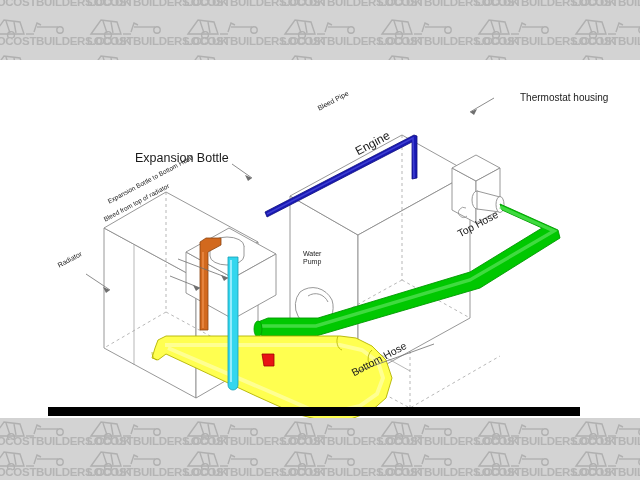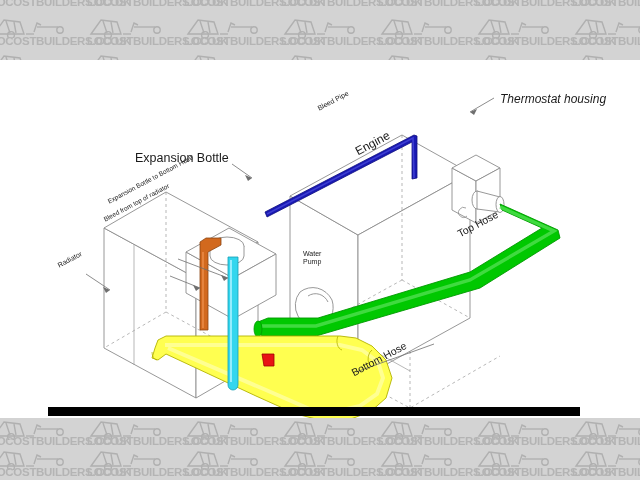--- a/index.html
+++ b/index.html
@@ -329,21 +329,21 @@
         <path d="M228 218 L221 215 L224 221 Z"></path>
         <path d="M200 228 L193 225 L196 231 Z"></path>
       </g>
 
     </svg>
 
     <div class="lbl" style="left:135px; top:91px; font-size:12.5px;">Expansion Bottle</div>
 
     <div class="lbl" style="left:356px; top:85px; font-size:12px; transform:rotate(-28deg);">Engine</div>
 
-    <div class="lbl" style="left:500px; top:32px; font-size:12px;font-style:italic;">Thermostat housing</div>
+    <div class="lbl" style="left:520px; top:32px; font-size:10px;">Thermostat housing</div>
 
     <div class="lbl" style="left:58px; top:202px; font-size:7px; transform:rotate(-28deg);">Radiator</div>
 
     <div class="lbl" style="left:303px; top:190px; font-size:7px;">Water</div>
     <div class="lbl" style="left:303px; top:198px; font-size:7px;">Pump</div>
 
     <div class="lbl" style="left:318px; top:45px; font-size:7px; transform:rotate(-28deg);">Bleed Pipe</div>
 
     <div class="lbl" style="left:458px; top:168px; font-size:10.5px; transform:rotate(-28deg);">Top Hose</div>
 

